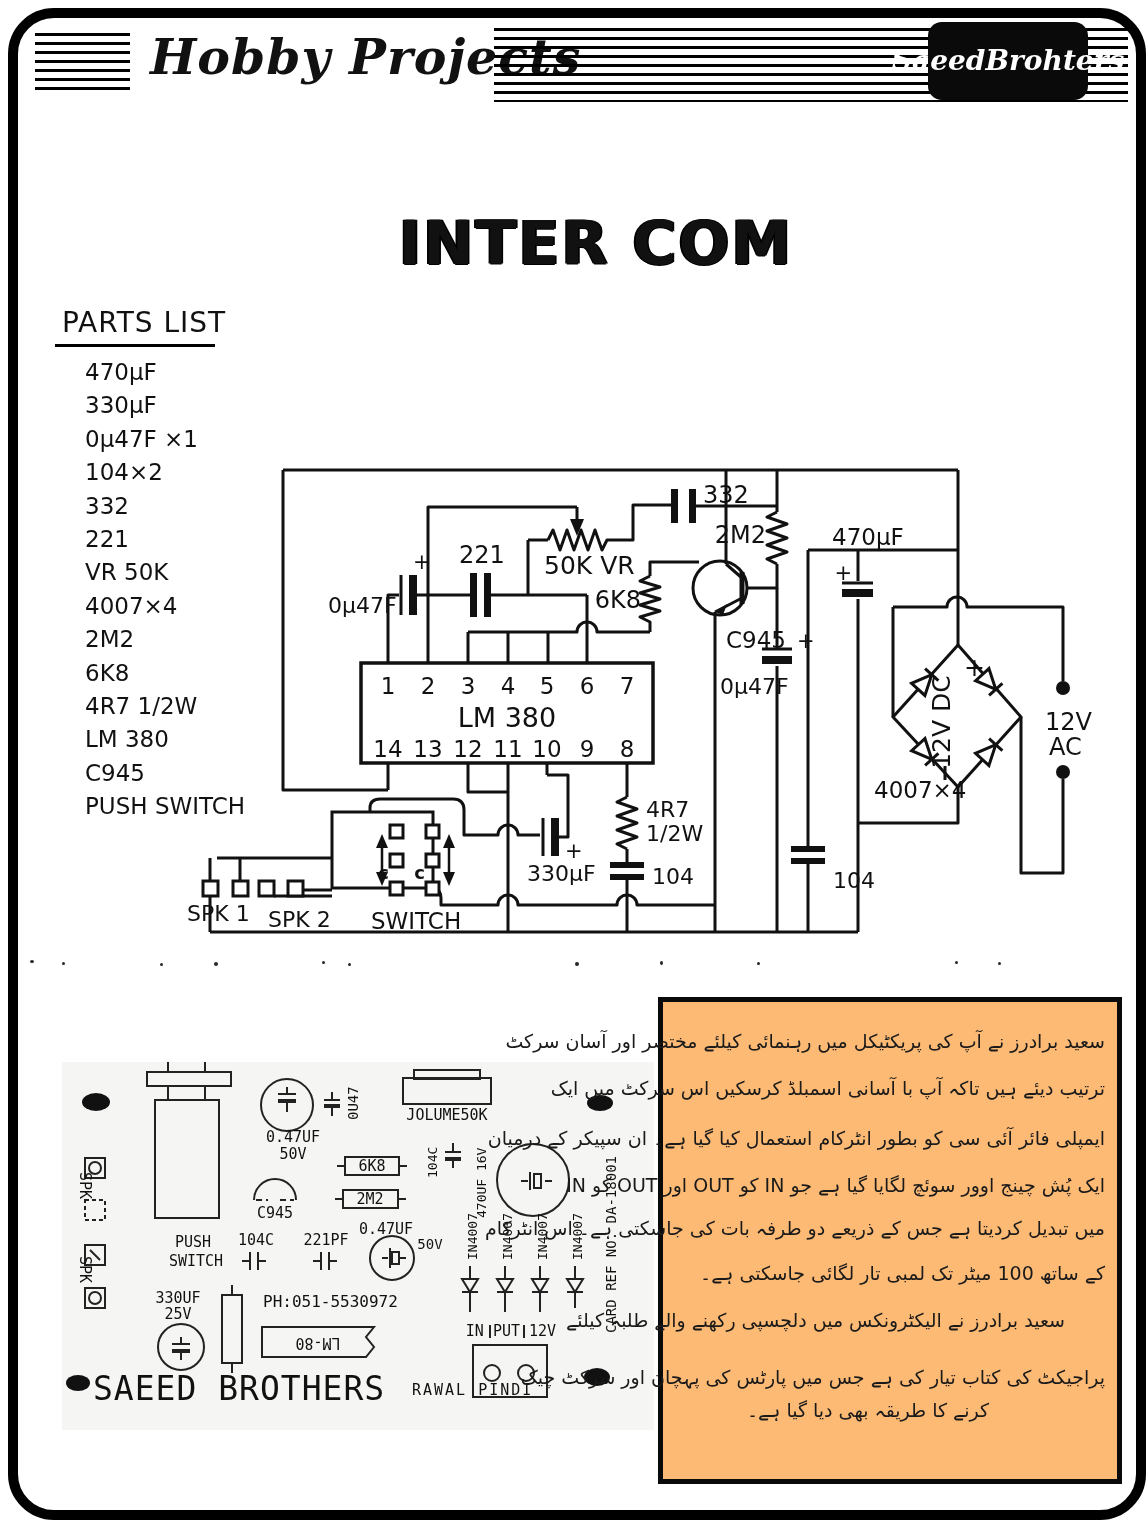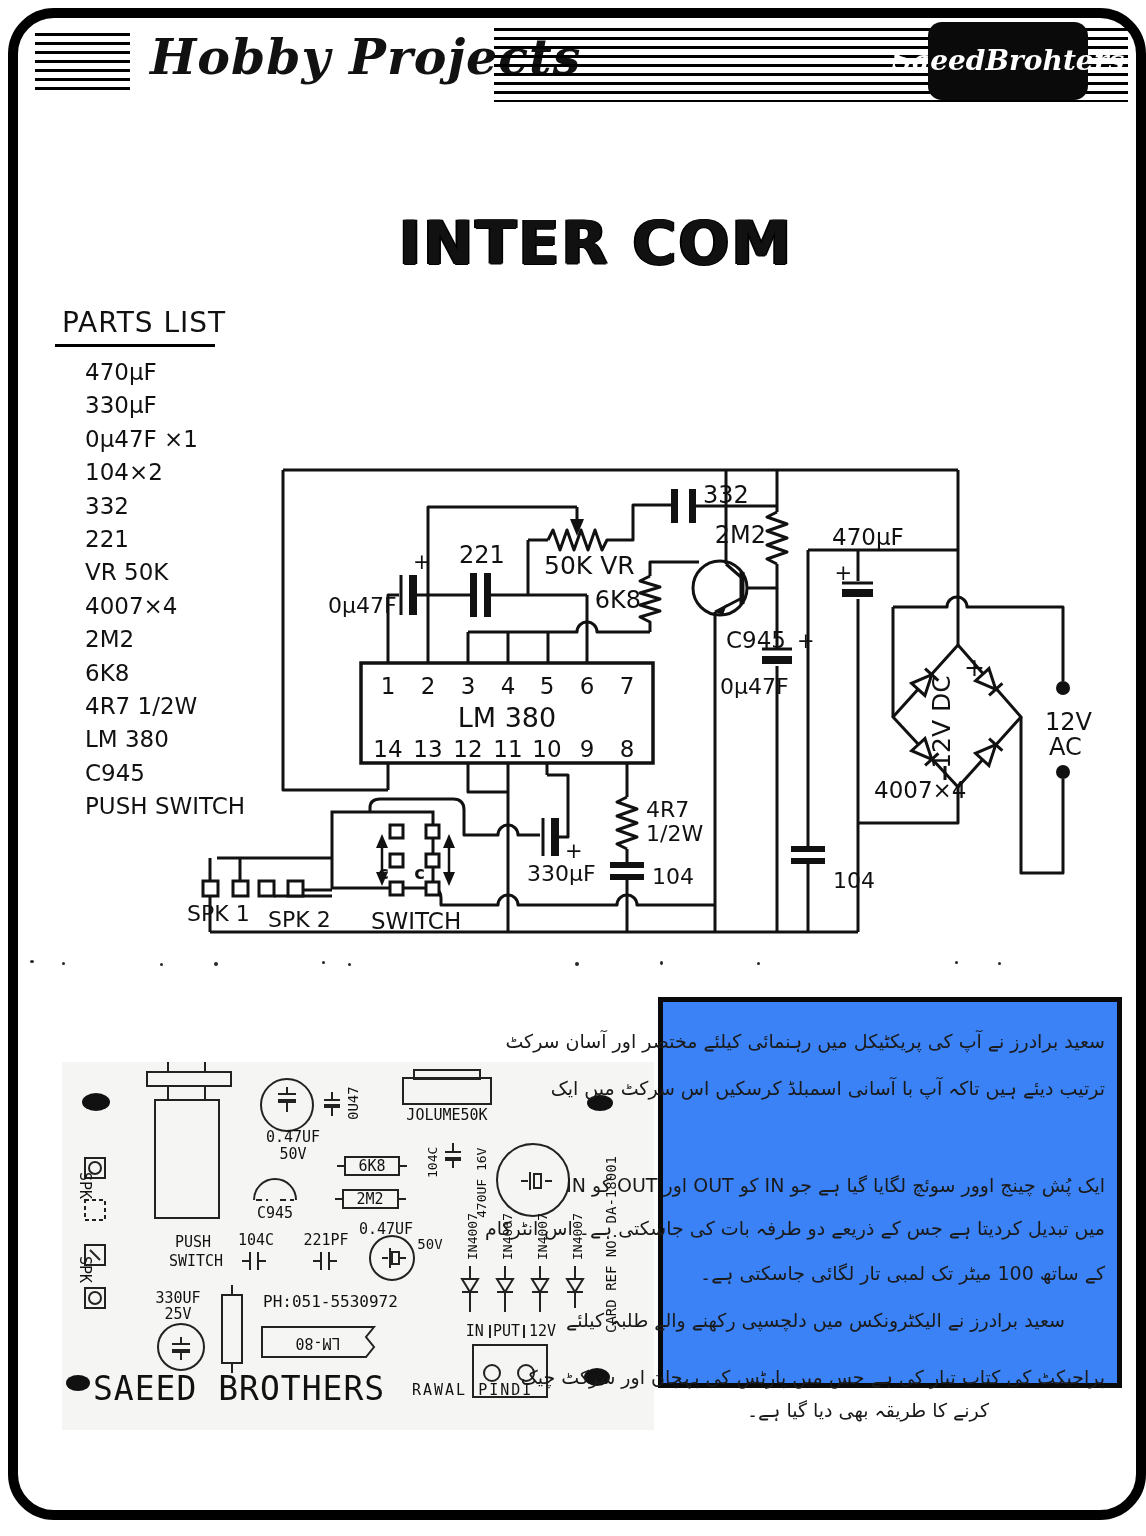--- a/index.html
+++ b/index.html
@@ -19,21 +19,21 @@
   
   #page-title{left:0;top:208px;width:1146px;text-align:center;font-weight:bold;font-size:60px;
               letter-spacing:2px;text-shadow:1.6px 0 0 #000,-1.6px 0 0 #000,0 .7px 0 #000;padding-left:23px;}
   
   #parts-heading{left:62px;top:306px;font-size:28px;letter-spacing:1px;}
   #parts-underline{left:55px;top:344px;width:160px;height:3px;background:#000;}
   #parts-items{left:85px;top:356px;font-size:23px;line-height:33.4px;}
   
   #pcb-bg{left:62px;top:1062px;width:592px;height:368px;background:#f5f5f3;}
   
-  #urdu-box{left:658px;top:997px;width:464px;height:391px;background:#3b82f6;border:5px solid #0a0a0a;
+  #urdu-box{left:658px;top:997px;width:464px;height:487px;background:#fdba74;border:5px solid #0a0a0a;
             box-sizing:border-box;z-index:2;}
   .urdu-line{position:absolute;right:12px;white-space:nowrap;direction:rtl;unicode-bidi:embed;
              font-size:19px;color:#1a1a1a;line-height:30px;}
   svg text{fill:#111;}
   .noise{position:absolute;background:#000;border-radius:50%;opacity:.85;}
 </style>
 </head>
 <body>
 
 <div id="stage">
@@ -347,20 +347,21 @@
     <text transform="translate(318,1338) rotate(180)" font-size="15" text-anchor="middle">LM-80</text>
     <text x="511" y="1336" font-size="15" text-anchor="middle">IN PUT 12V</text>
     <text transform="translate(616,1333) rotate(-90)" font-size="14">CARD REF NO. DA-18001</text>
     <text x="93" y="1400" font-size="33" letter-spacing="1">SAEED BROTHERS</text>
     <text x="412" y="1395" font-size="15" letter-spacing="2">RAWAL PINDI</text>
   </svg>
 
   <div class="abs" id="urdu-box">
     <div class="urdu-line" style="top:24px;">سعید برادرز نے آپ کی پریکٹیکل میں رہنمائی کیلئے مختصر اور آسان سرکٹ</div>
     <div class="urdu-line" style="top:71px;">ترتیب دیئے ہیں تاکہ آپ با آسانی اسمبلڈ کرسکیں اس سرکٹ میں ایک</div>
+    <div class="urdu-line" style="top:121px;">ایمپلی فائر آئی سی کو بطور انٹرکام استعمال کیا گیا ہے۔ ان سپیکر کے درمیان</div>
     <div class="urdu-line" style="top:168px;">ایک پُش چینج اوور سوئچ لگایا گیا ہے جو IN کو OUT اور OUT کو IN</div>
     <div class="urdu-line" style="top:211px;">میں تبدیل کردیتا ہے جس کے ذریعے دو طرفہ بات کی جاسکتی ہے۔ اس انٹرکام</div>
     <div class="urdu-line" style="top:256px;">کے ساتھ 100 میٹر تک لمبی تار لگائی جاسکتی ہے۔</div>
     <div class="urdu-line" style="top:303px;right:52px;">سعید برادرز نے الیکٹرونکس میں دلچسپی رکھنے والے طلبہ کیلئے</div>
     <div class="urdu-line" style="top:360px;">پراجیکٹ کی کتاب تیار کی ہے جس میں پارٹس کی پہچان اور سرکٹ چیک</div>
     <div class="urdu-line" style="top:393px;right:128px;">کرنے کا طریقہ بھی دیا گیا ہے۔</div>
   </div>
 
 </div>
 

